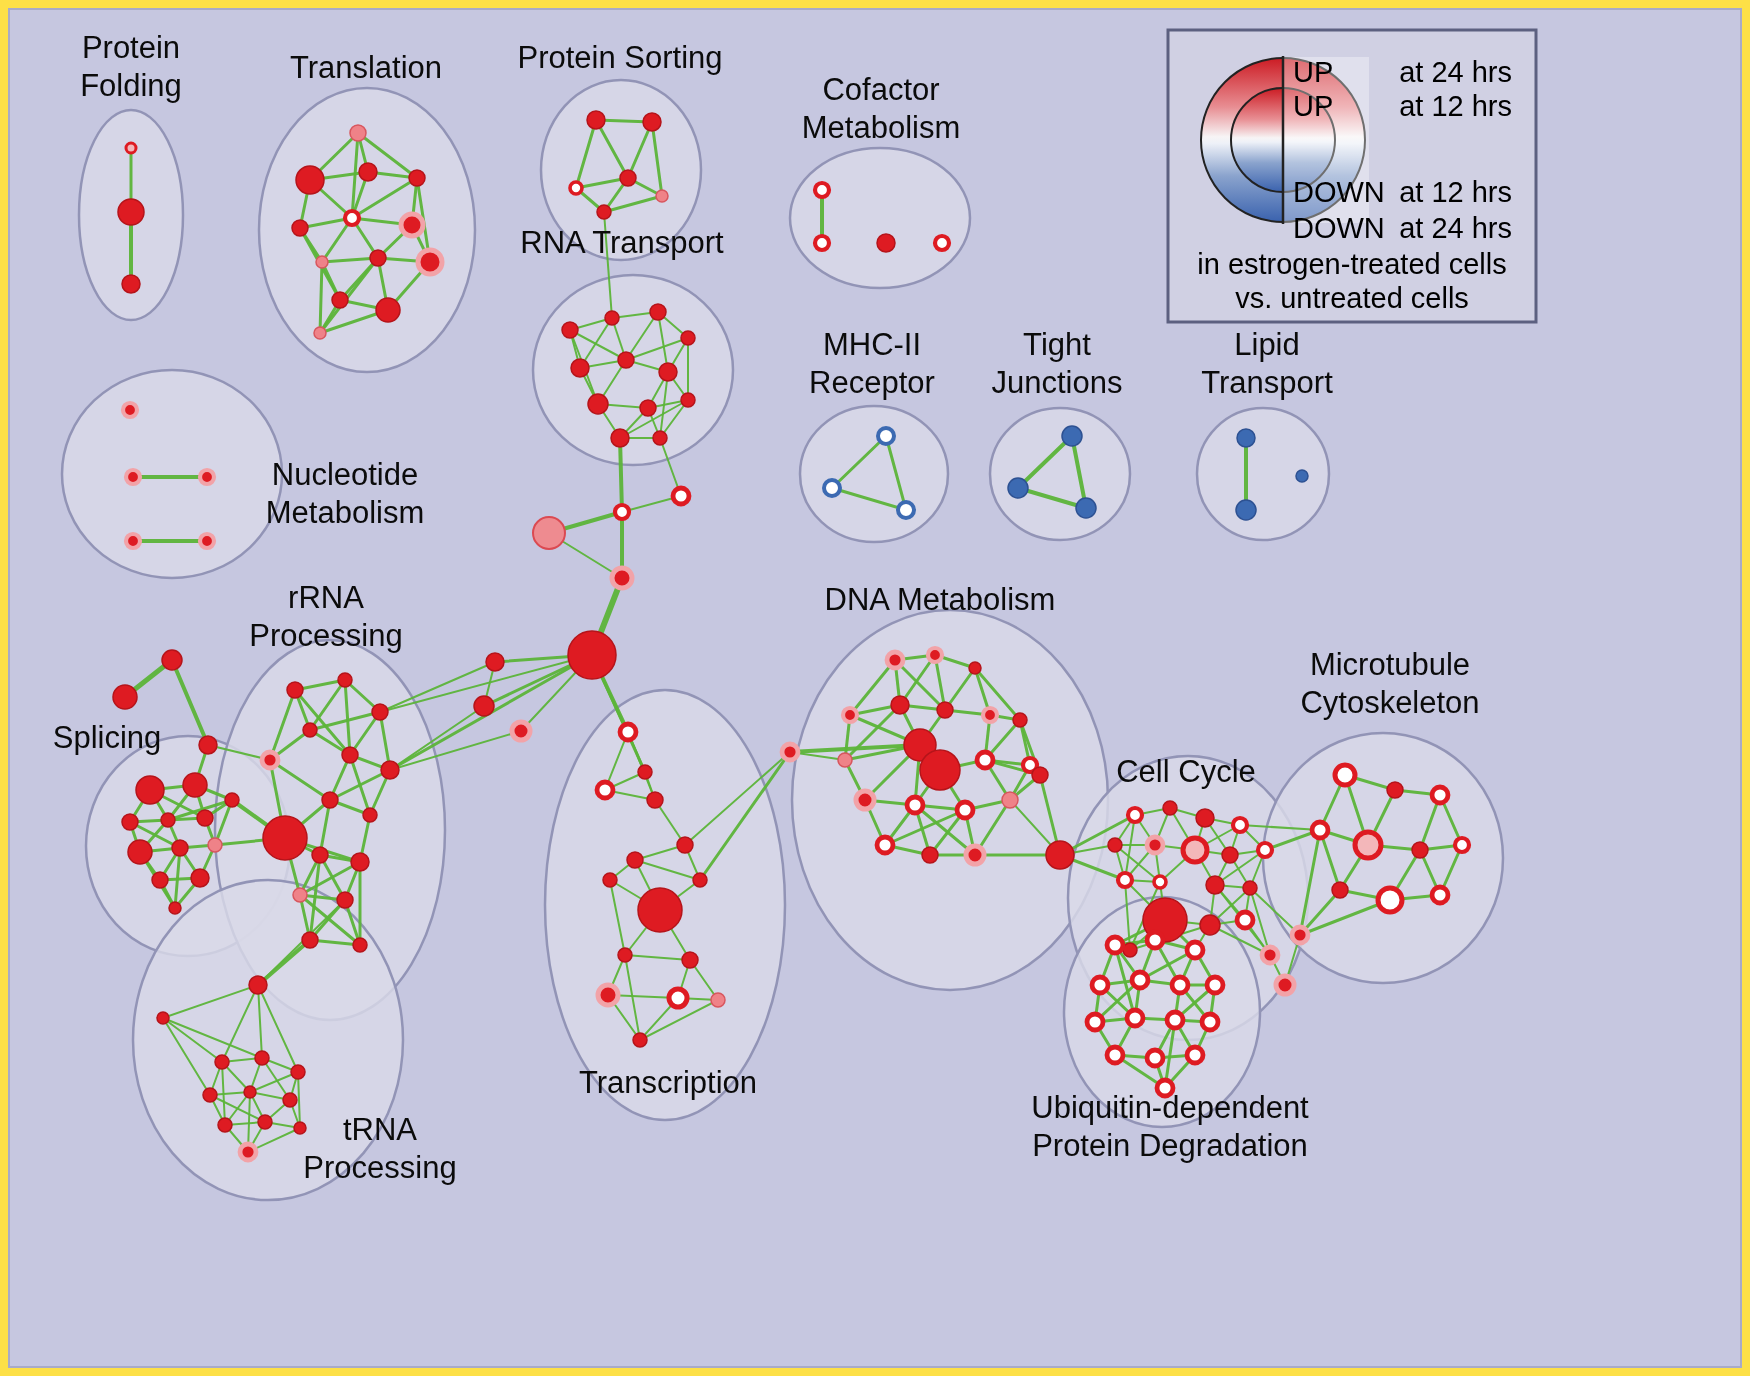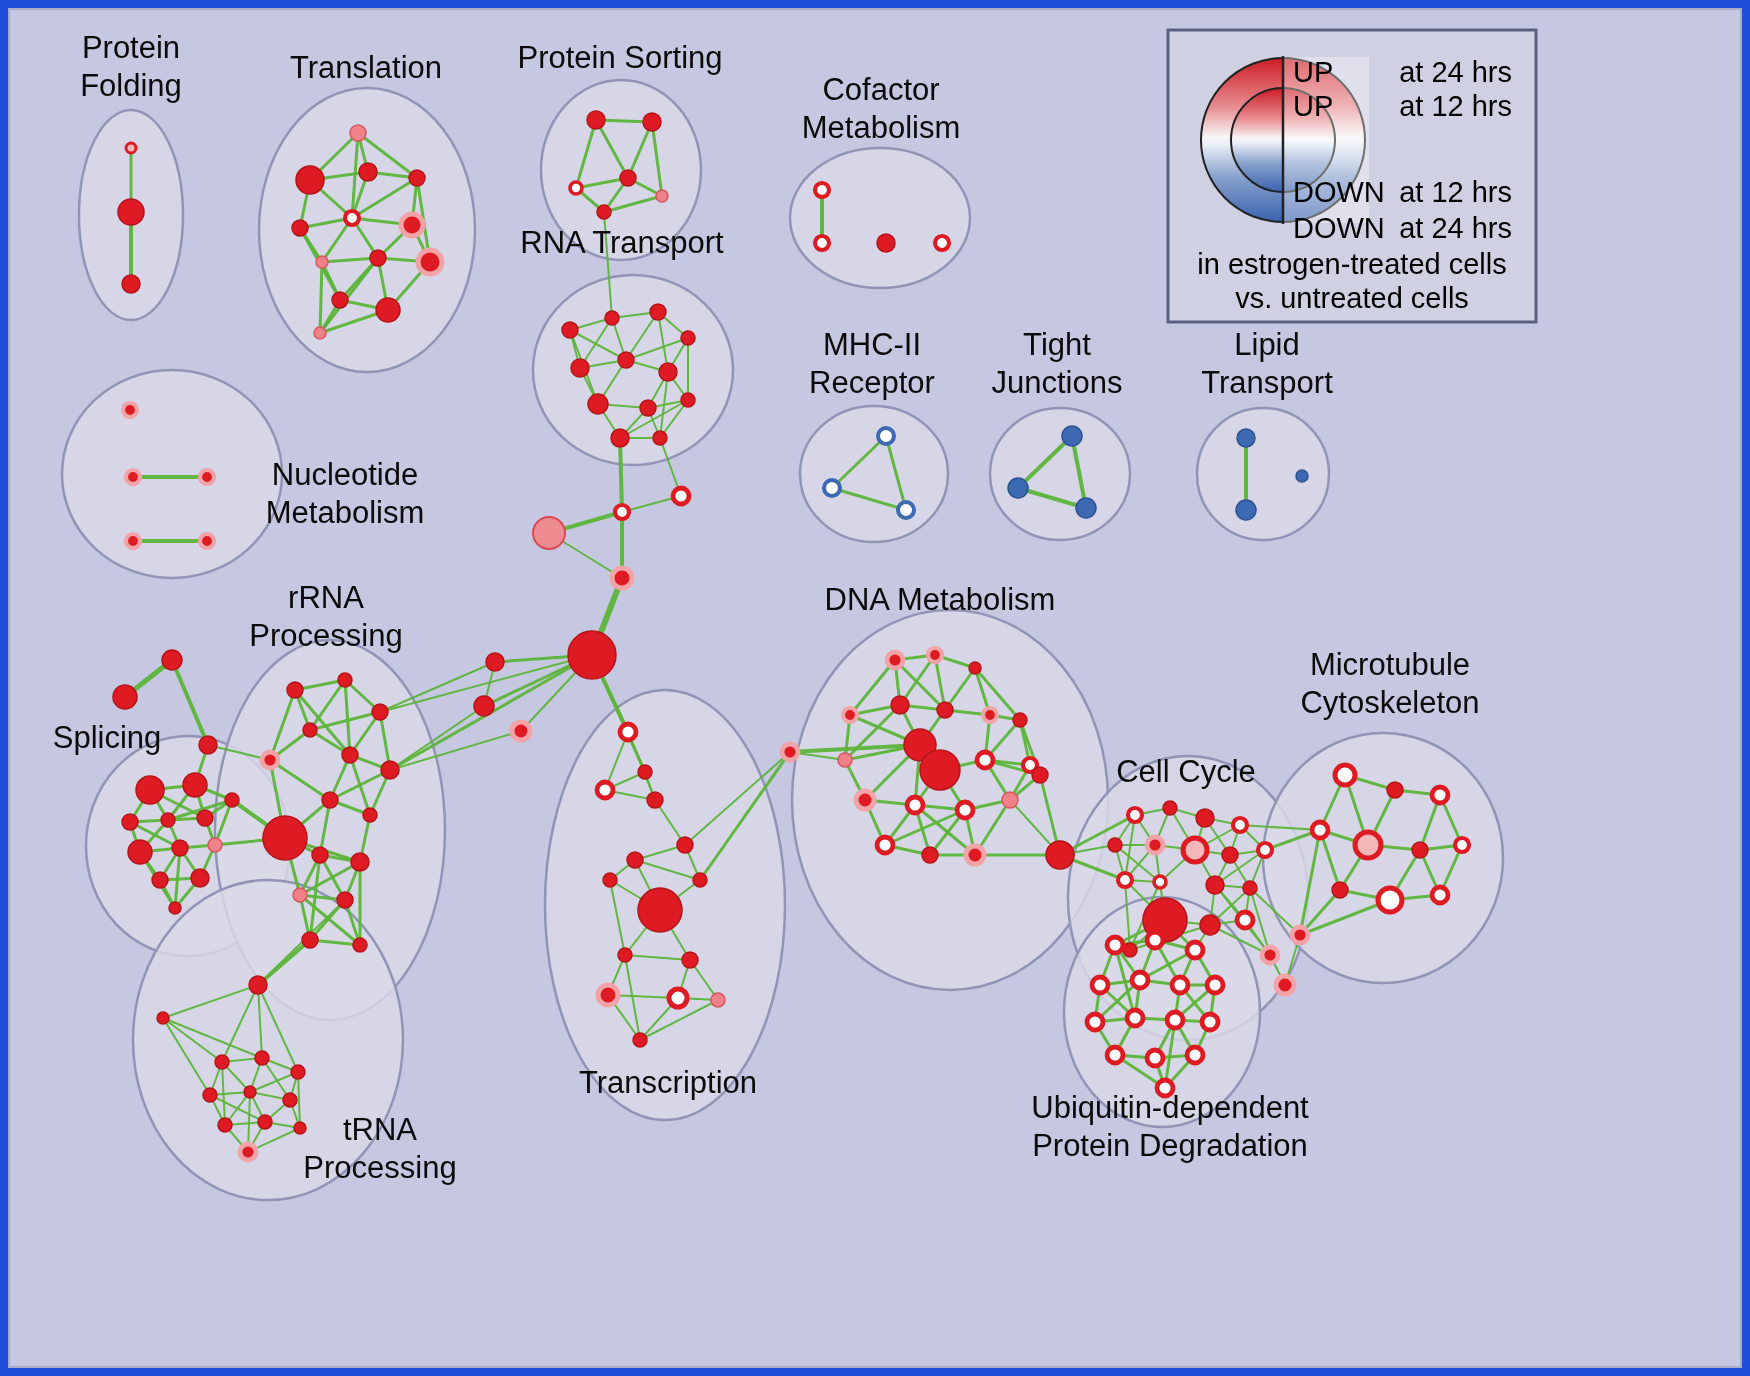--- a/index.html
+++ b/index.html
@@ -1,16 +1,16 @@
 <!DOCTYPE html>
 <html><head>
 <meta charset="utf-8">
 <style>
   html,body { margin:0; padding:0; background:#ffffff; }
-  .page { position:relative; width:1750px; height:1376px; background:#1d4ed8;
+  .page { position:relative; width:1750px; height:1376px; background:#fde047;
           font-family:"Liberation Sans", sans-serif; }
   svg { position:absolute; left:0; top:0; }
   .cl-ellipse { fill:#d9d9e8; fill-opacity:0.82; stroke:#9294b6; stroke-width:2.5; }
   .cl-label { font-family:"Liberation Sans", sans-serif; font-size:31px; fill:#0b0b0b; text-anchor:middle; }
   .net-edge { stroke-linecap:round; opacity:0.95; }
   .lg { font-family:"Liberation Sans", sans-serif; font-size:29px; fill:#000; }
   .end { text-anchor:end; }
   .mid { text-anchor:middle; }
 </style>
 </head>

